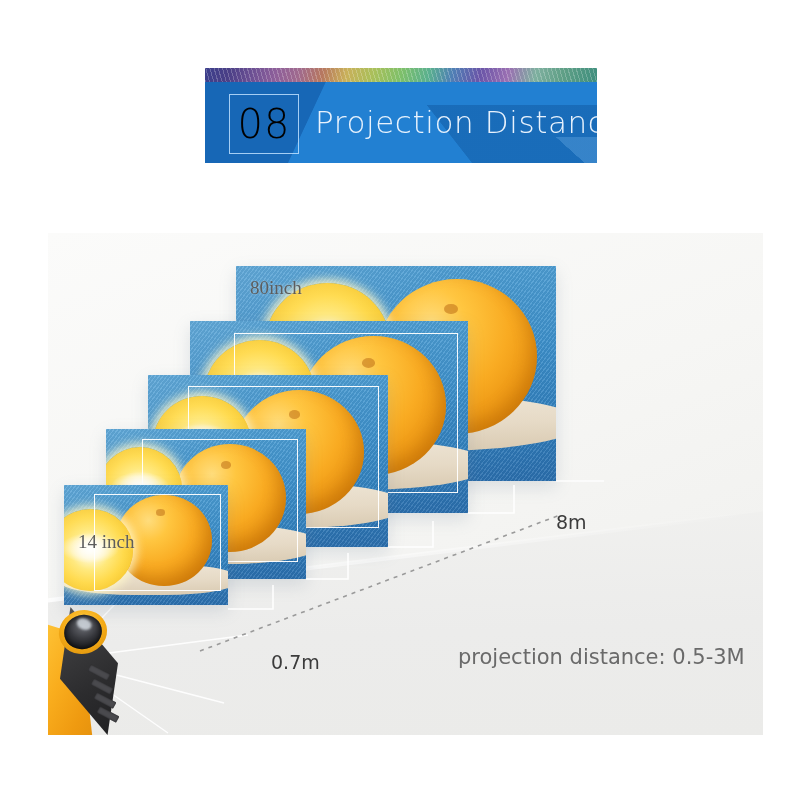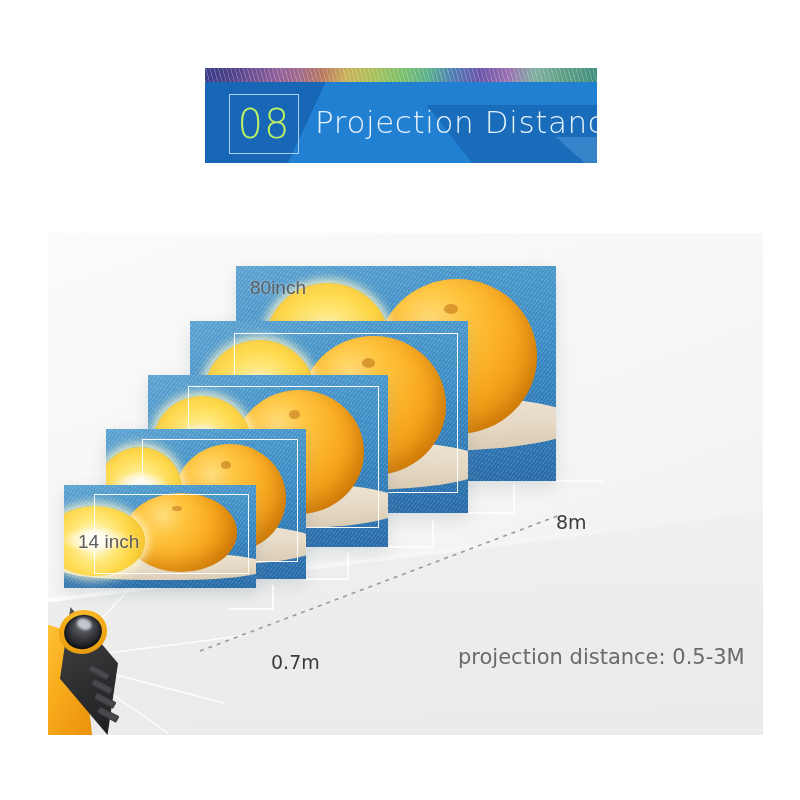--- a/index.html
+++ b/index.html
@@ -26,21 +26,21 @@
   .banner-shade-a{position:absolute;left:0;top:14px;width:100%;height:81px;
       background:linear-gradient(115deg,#1767b6 0%,#1767b6 28%,#2280d2 28.2%,#2280d2 100%);}
   .banner-shade-b{position:absolute;right:0;bottom:0;width:230px;height:58px;
       background:linear-gradient(52deg,rgba(255,255,255,0) 38%,rgba(18,92,165,.55) 38.3%);}
   .banner-shade-c{position:absolute;right:-10px;bottom:-4px;width:60px;height:30px;
       background:linear-gradient(42deg,rgba(255,255,255,0) 45%,rgba(90,160,220,.45) 45.3%);}
 
   .num-box{position:absolute;left:24px;top:26px;width:68px;height:58px;
            border:1px solid rgba(190,225,255,.85);
            display:flex;align-items:center;justify-content:center;}
-  .num-box span{color:#bef264;font-size:40px;font-weight:300;letter-spacing:1px;
+  .num-box span{color:#000000;font-size:40px;font-weight:300;letter-spacing:1px;
            line-height:1;font-family:"DejaVu Sans",sans-serif;text-align:center;}
   .banner-title{position:absolute;left:110px;top:36px;color:#e8f2fd;
            font-size:31px;font-weight:300;letter-spacing:.6px;
            font-family:"DejaVu Sans",sans-serif;white-space:nowrap;}
 
   
   .photo{position:absolute;left:48px;top:233px;width:715px;height:502px;
          background:linear-gradient(160deg,#fbfbfa 0%,#f6f6f4 45%,#eeeeec 100%);
          overflow:hidden;}
 
@@ -80,21 +80,21 @@
   .slice:before{content:"";position:absolute;left:16%;top:30%;width:68%;height:36%;
       border-radius:50%;
       background:radial-gradient(ellipse at 50% 50%,rgba(255,255,255,.95) 0%,rgba(255,255,255,.45) 48%,rgba(255,255,255,0) 72%);}
   
   .inner-frame{position:absolute;border:1px solid rgba(255,255,255,.95);
       pointer-events:none;}
   .screen-glass{position:absolute;inset:0;
       background:linear-gradient(120deg,rgba(255,255,255,.10) 0%,rgba(255,255,255,0) 55%);}
 
   .screen-label{position:absolute;color:#5d5d5d;font-weight:400;
-      font-family:Liberation Sans, sans-serif;white-space:nowrap;
+      font-family:Liberation Serif, serif;white-space:nowrap;
       text-shadow:0 0 3px rgba(255,255,255,.45);}
 
   
   .overlay{position:absolute;inset:0;pointer-events:none;}
 
   .dist-label{position:absolute;color:#3b3b3b;
       font-family:"DejaVu Sans",sans-serif;font-size:19px;white-space:nowrap;}
 
   .spec{position:absolute;color:#6a6a6a;
       font-family:"DejaVu Sans",sans-serif;font-size:21px;white-space:nowrap;}
@@ -186,21 +186,21 @@
     <div class="screen" style="left:58px;top:196px;width:200px;height:150px;">
       <div class="pic">
         <div class="plate" style="top:64%;"></div>
         <div class="orange" style="left:34%;top:10%;width:56%;height:72%;"></div>
         <div class="slice" style="left:-4%;top:12%;width:42%;height:56%;"></div>
         <div class="screen-glass"></div>
       </div>
       <div class="inner-frame" style="left:36px;top:10px;right:8px;bottom:17px;"></div>
     </div>
 
-    <div class="screen" style="left:16px;top:252px;width:164px;height:103px;padding-left:28px;">
+    <div class="screen" style="left:16px;top:252px;width:164px;height:120px;">
       <div class="pic">
         <div class="plate" style="top:66%;"></div>
         <div class="orange" style="left:32%;top:8%;width:58%;height:76%;"></div>
         <div class="slice" style="left:-10%;top:20%;width:52%;height:68%;"></div>
         <div class="screen-glass"></div>
       </div>
       <div class="inner-frame" style="left:30px;top:9px;right:7px;bottom:14px;"></div>
       <div class="screen-label" style="left:14px;top:46px;font-size:19px;">14 inch</div>
     </div>
 

